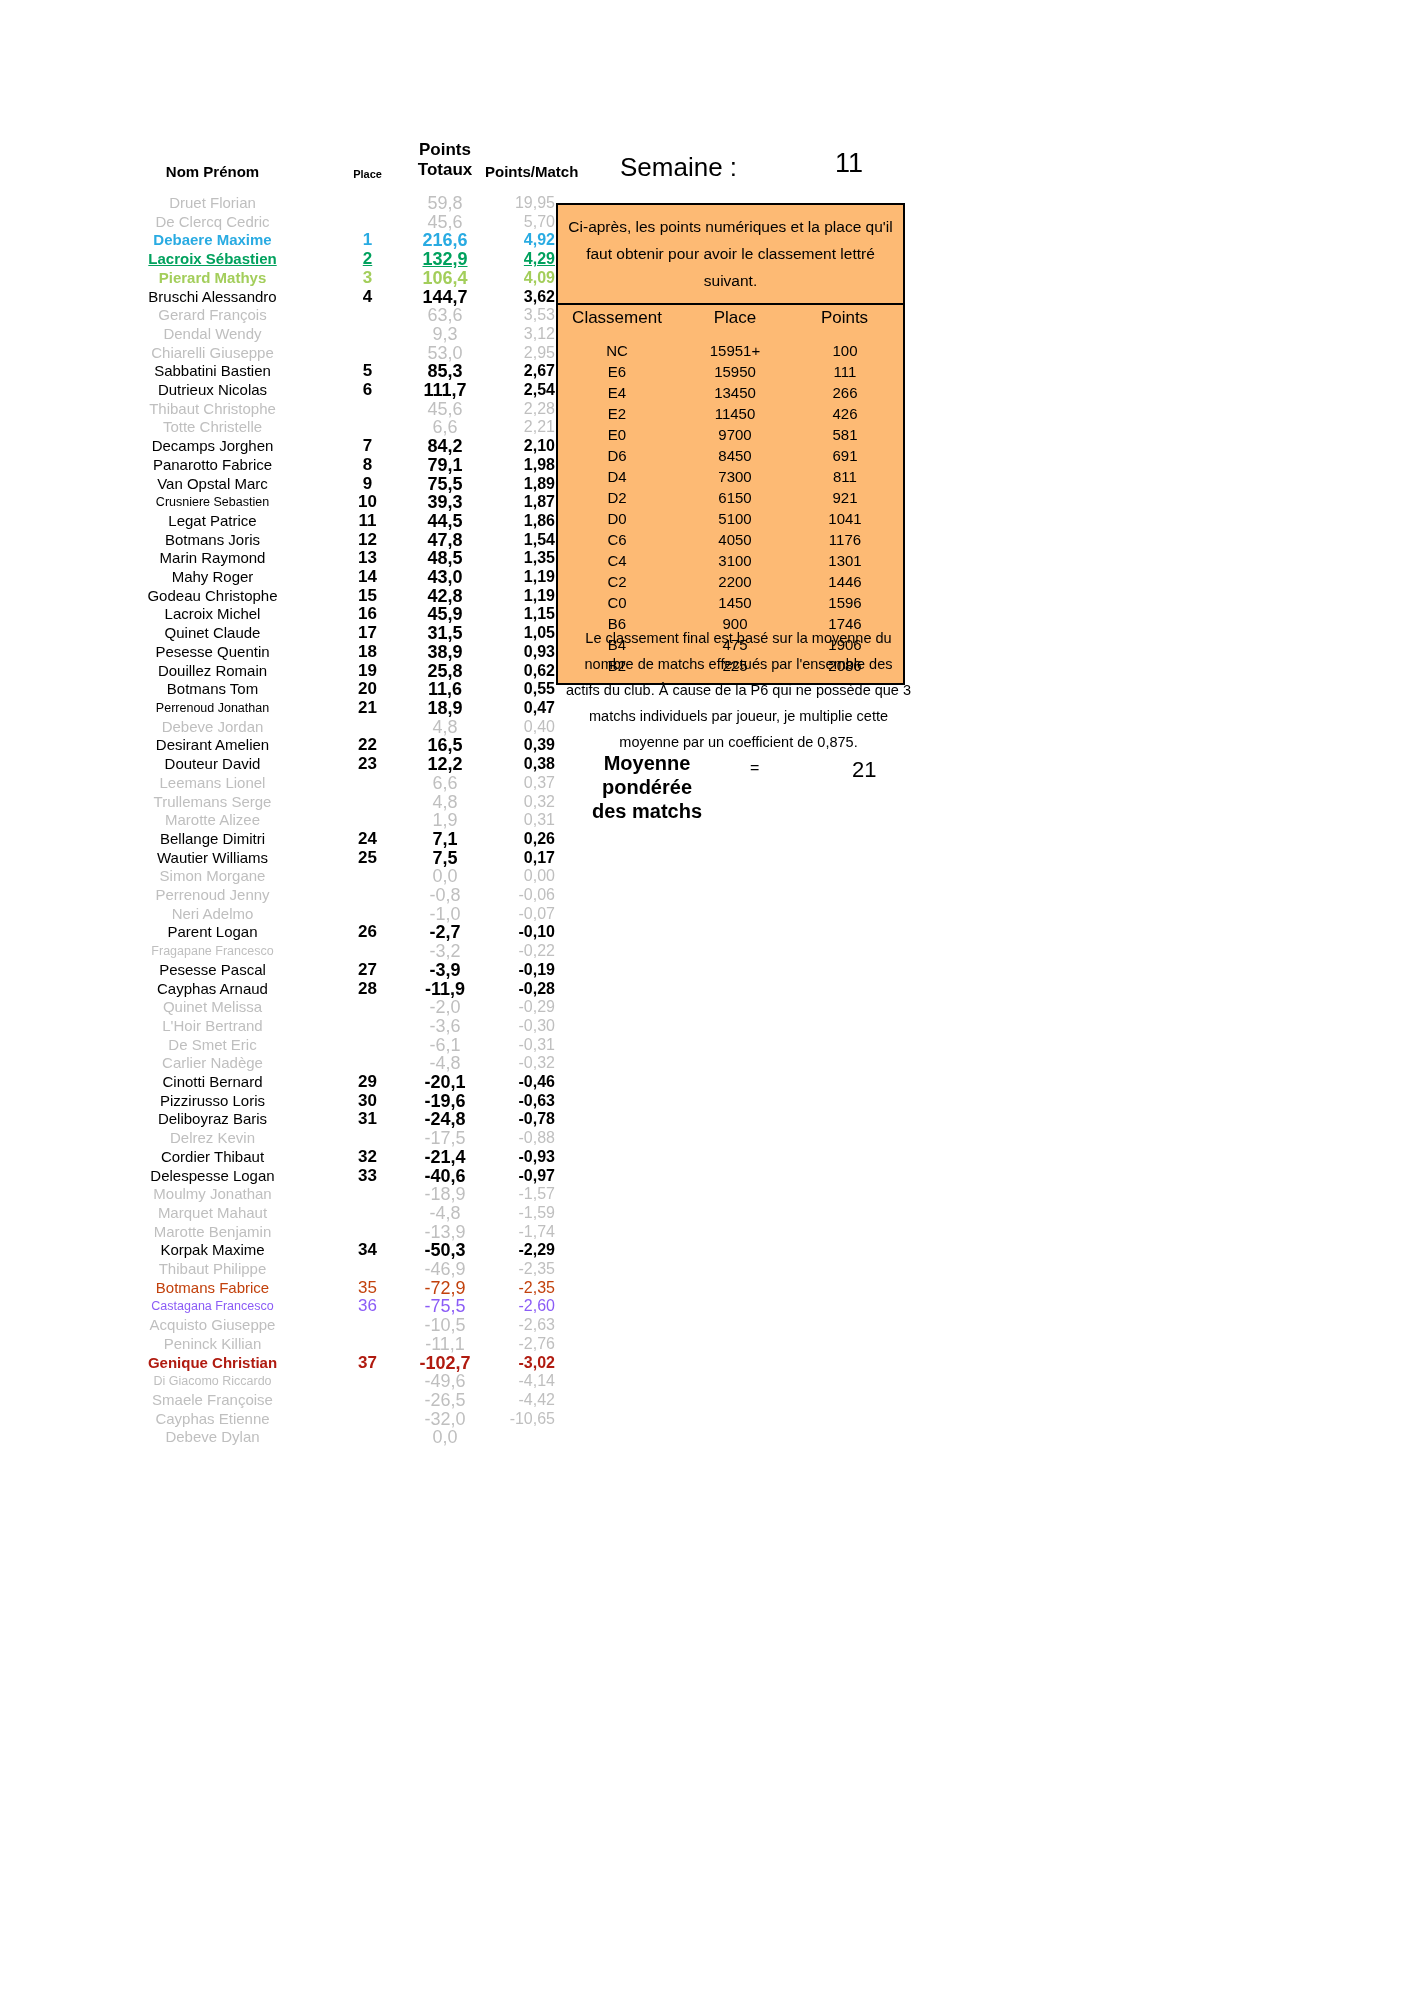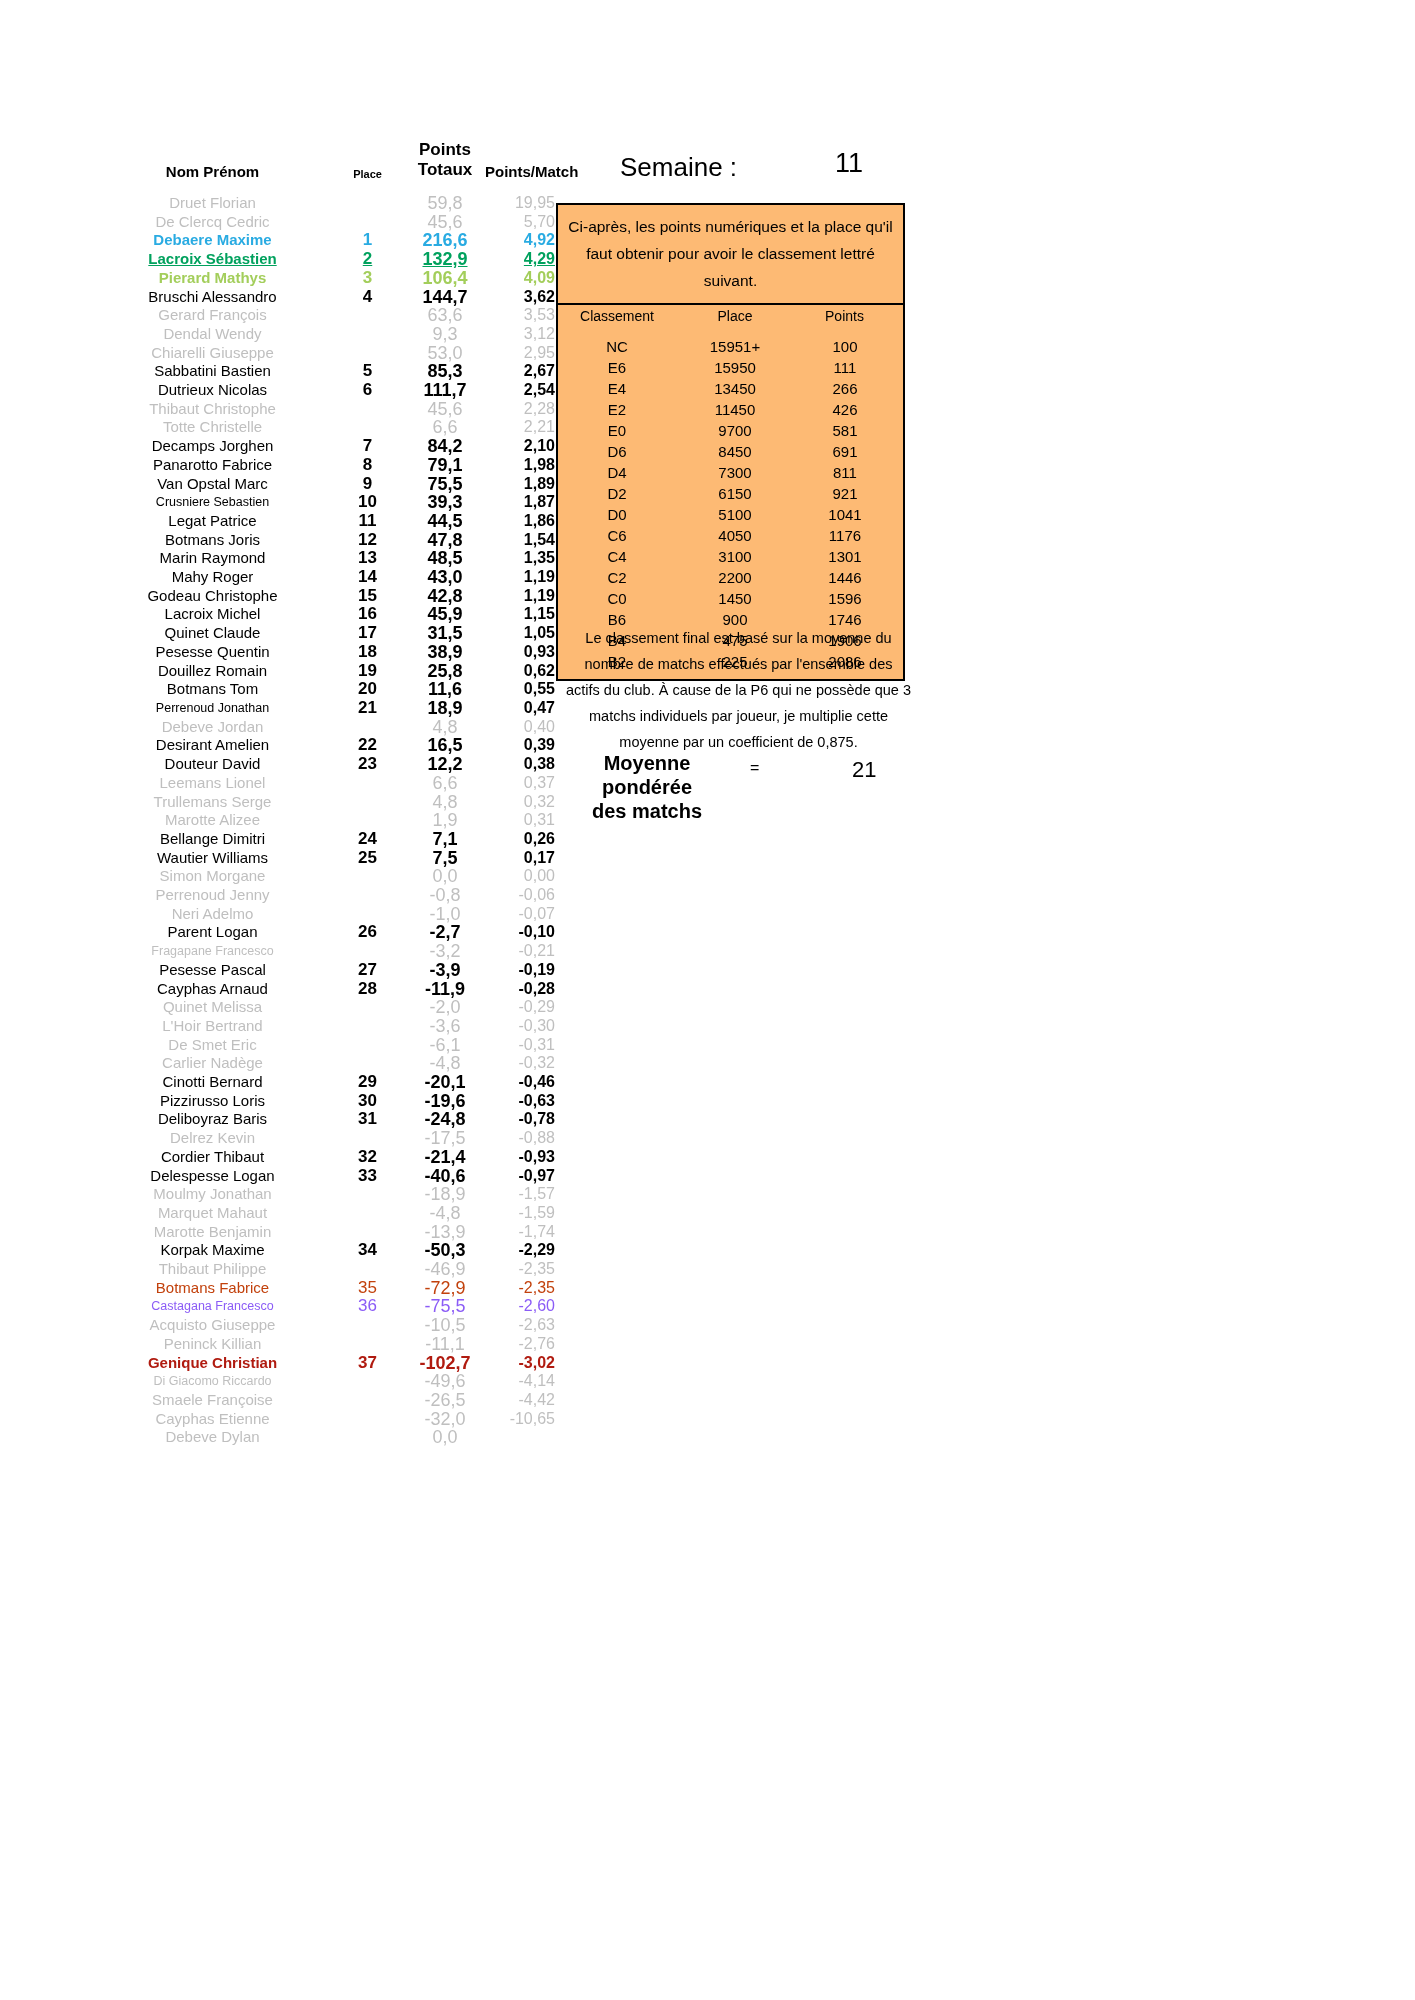--- a/index.html
+++ b/index.html
@@ -64,21 +64,21 @@
     border:2px solid #000;background:#fdba74;
   }
   #grid-note{
     border-bottom:2px solid #000;padding:8px 10px 9px 10px;
     text-align:center;font-size:15.5px;line-height:27px;color:#000;
   }
   table.cls{border-collapse:collapse;width:100%;table-layout:fixed;}
   table.cls col.k1{width:118px;}
   table.cls col.k2{width:118px;}
   table.cls col.k3{width:109px;}
-  table.cls th{font-size:14px;font-weight:normal;padding:3px 0 12px 0;text-align:center;color:#000;}
+  table.cls th{font-size:17px;font-weight:normal;padding:3px 0 12px 0;text-align:center;color:#000;}
   table.cls th.k3{padding-right:8px;}
   table.cls td{font-size:15px;text-align:center;line-height:19px;color:#000;}
   table.cls td.k3{padding-right:8px;}
   table.cls tr.last td{padding-bottom:8px;}
 
   #final-note{
     position:absolute;left:6px;top:485px;width:345px;
     text-align:center;font-size:14.5px;line-height:26px;color:#000;
   }
   #moy-row{position:absolute;left:22px;top:595px;width:340px;}
@@ -348,21 +348,21 @@
           <tr class="">
             <td class="nm">Parent Logan</td>
             <td class="pl">26</td>
             <td class="pt">-2,7</td>
             <td class="pm">-0,10</td>
           </tr>
           <tr class="faded small">
             <td class="nm small">Fragapane Francesco</td>
             <td class="pl"></td>
             <td class="pt">-3,2</td>
-            <td class="pm">-0,21</td>
+            <td class="pm">-0,22</td>
           </tr>
           <tr class="">
             <td class="nm">Pesesse Pascal</td>
             <td class="pl">27</td>
             <td class="pt">-3,9</td>
             <td class="pm">-0,19</td>
           </tr>
           <tr class="">
             <td class="nm">Cayphas Arnaud</td>
             <td class="pl">28</td>

